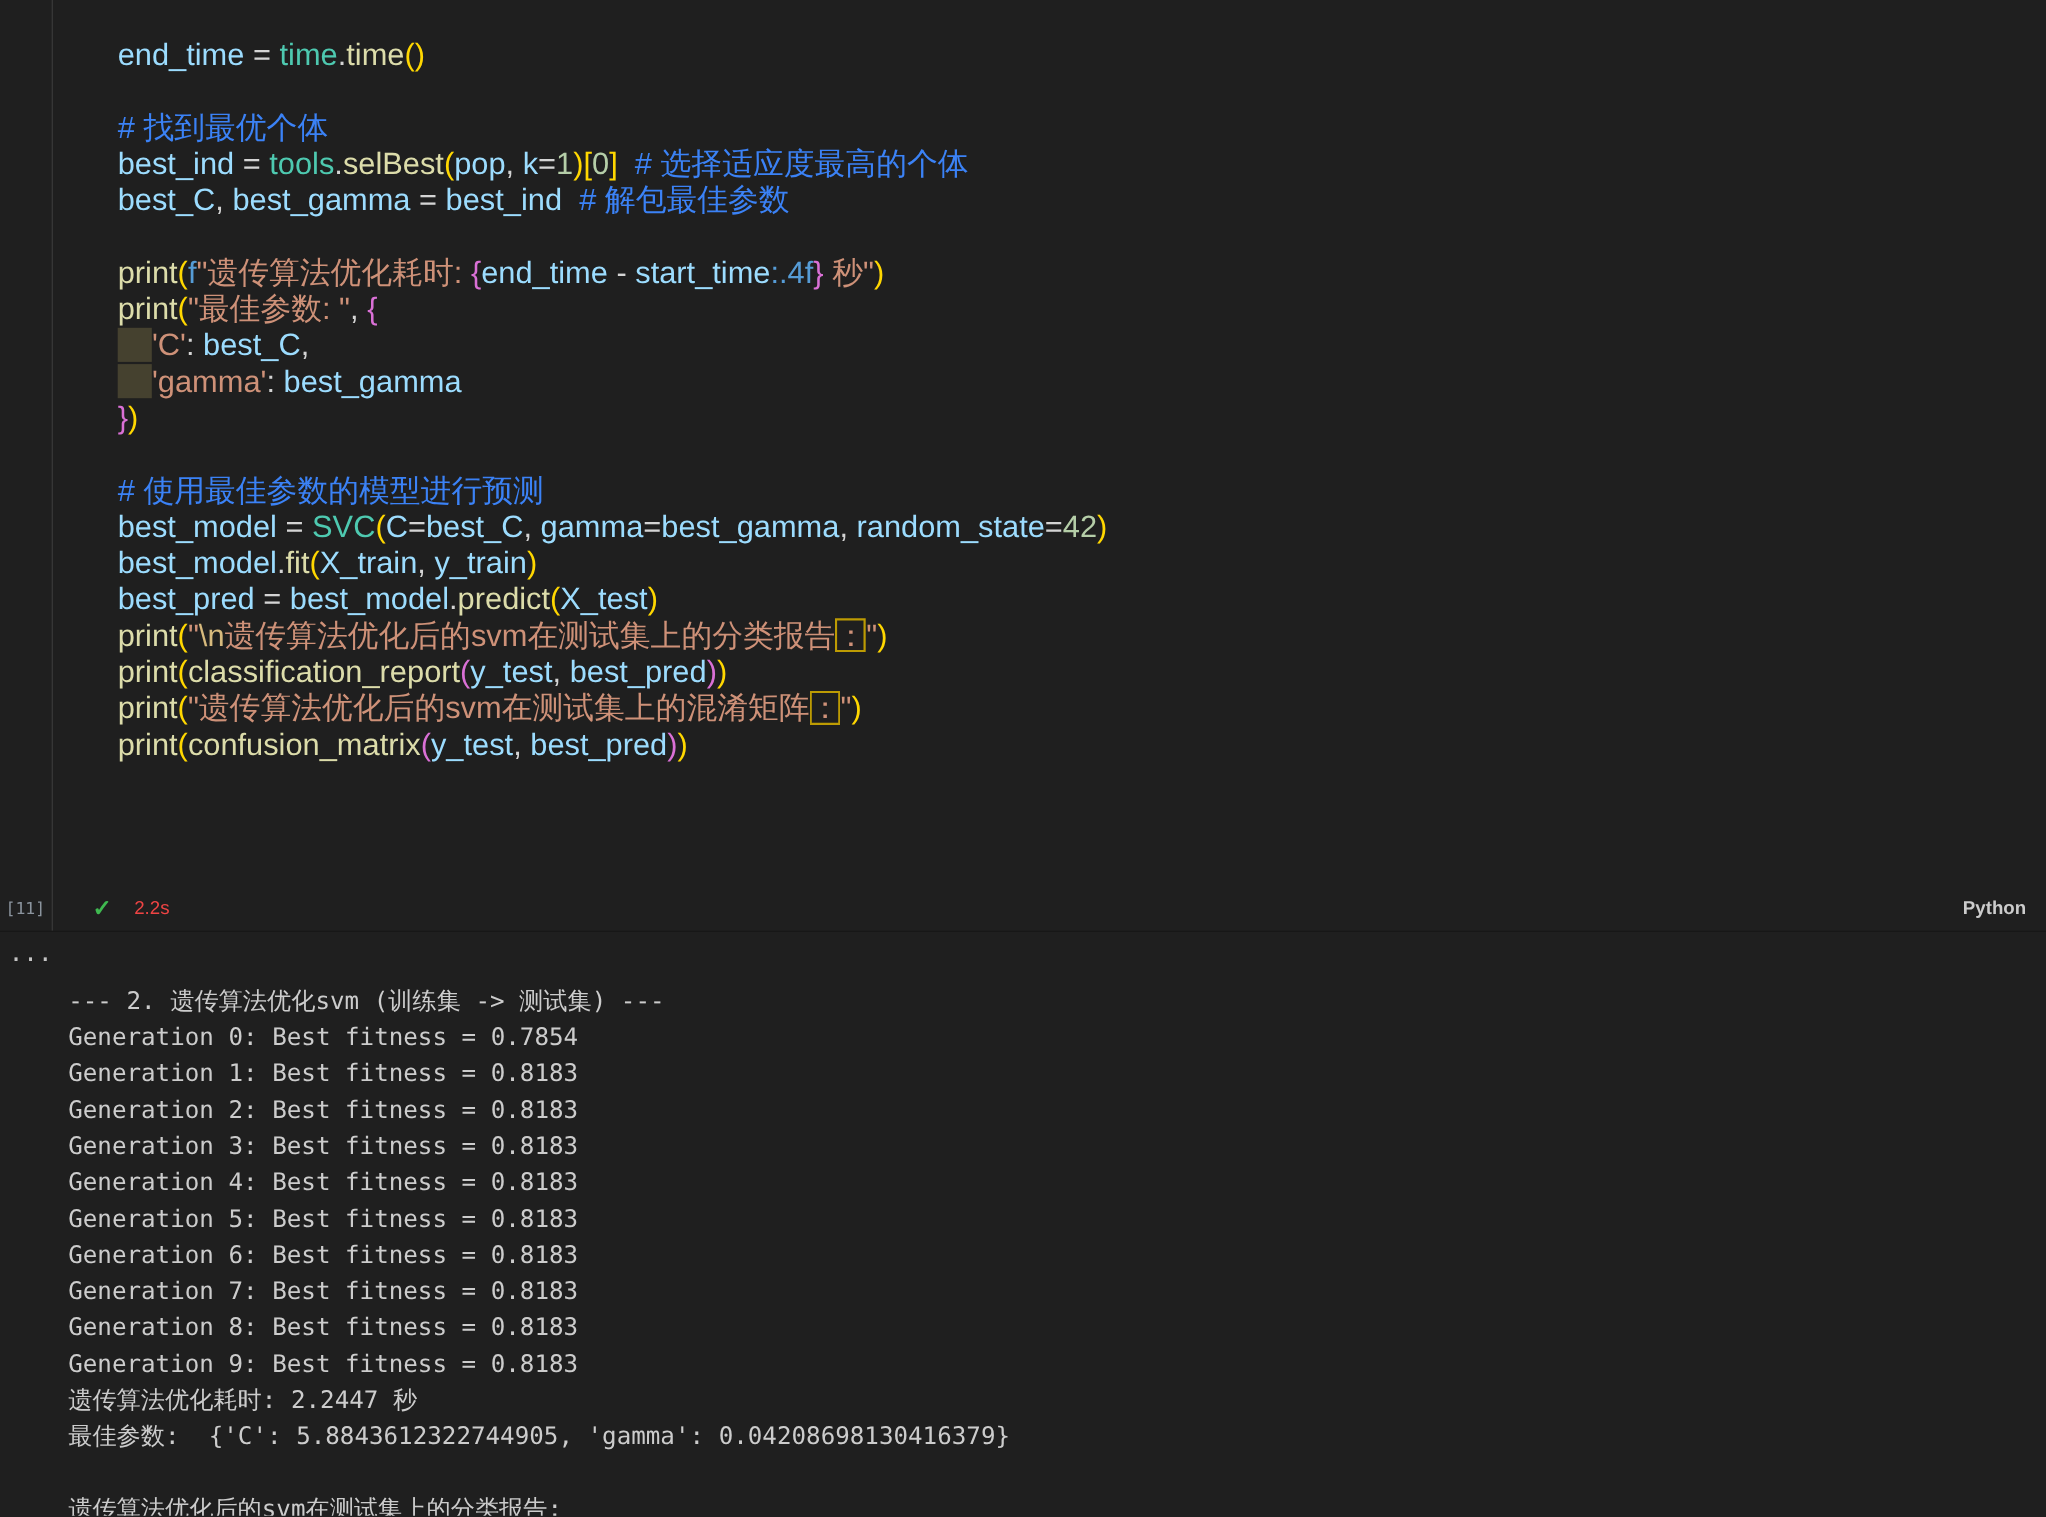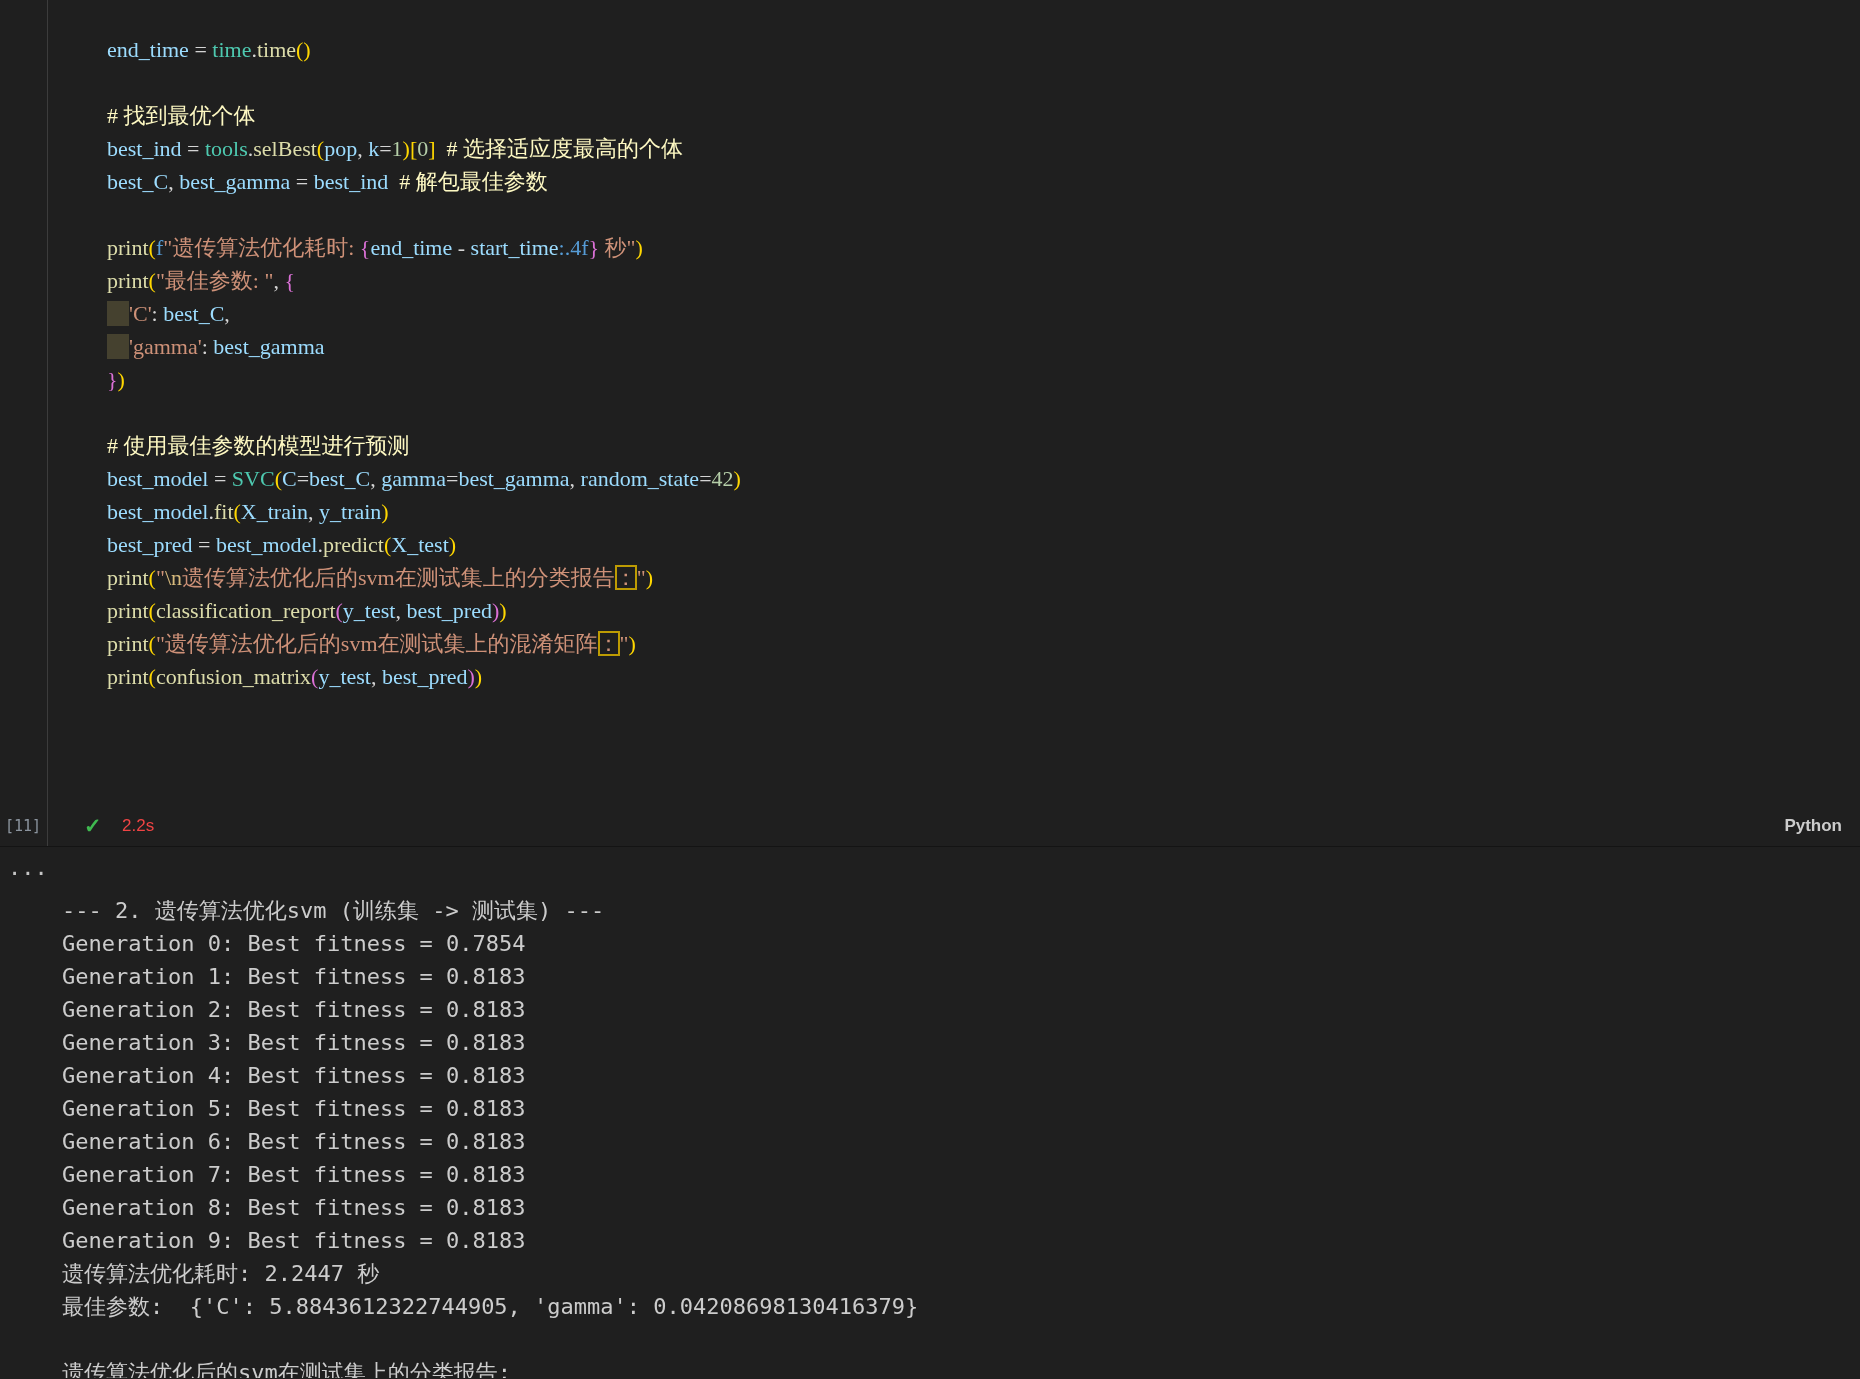--- a/index.html
+++ b/index.html
@@ -4,22 +4,22 @@
 <style>
   * { margin:0; padding:0; box-sizing:border-box; }
   html,body { width:1860px; height:1379px; overflow:hidden; background:#1f1f1f; }
   body { font-family:"DejaVu Sans Mono", monospace; }
 
   .cell { position:relative; background:#1f1f1f; }
   .cell-left-border { position:absolute; left:47px; top:0; bottom:0; width:1px; background:#3c3c3c; }
 
   .code-area {
     padding:33px 0 113px 107px;
-    font-family:Liberation Serif, serif;
-    font-size:22px; line-height:33px;
+    font-family:Liberation Sans, sans-serif;
+    font-size:28px; line-height:33px;
     white-space:pre;
     color:#d4d4d4;
   }
   .code-line { min-height:33px; }
 
   .cell-statusbar {
     position:relative; height:40px;
     font-family:"Liberation Sans", sans-serif;
     font-size:17px; color:#a0a0a0;padding-left:24px;
   }
@@ -46,21 +46,21 @@
     font-family:"DejaVu Sans Mono", monospace;
     font-size:22px; line-height:33px;
     white-space:pre; color:#cccccc;
   }
   .out-line { min-height:33px; }
 </style>
 <style id="dyn-style">.tk-v{color:#9CDCFE}
 .tk-f{color:#DCDCAA}
 .tk-m{color:#4EC9B0}
 .tk-s{color:#CE9178}
-.tk-c{color:#fef9c3}
+.tk-c{color:#3b82f6}
 .tk-n{color:#B5CEA8}
 .tk-p{color:#D4D4D4}
 .tk-b1{color:#FFD700}
 .tk-b2{color:#DA70D6}
 .tk-kw{color:#569CD6}
 .tk-esc{color:#D7BA7D}
 .tk-sbox{color:#CE9178;box-shadow:inset 0 0 0 2px #bd9b03}
 .tk-hl{background:#45412f}
 </style>
 </head>

